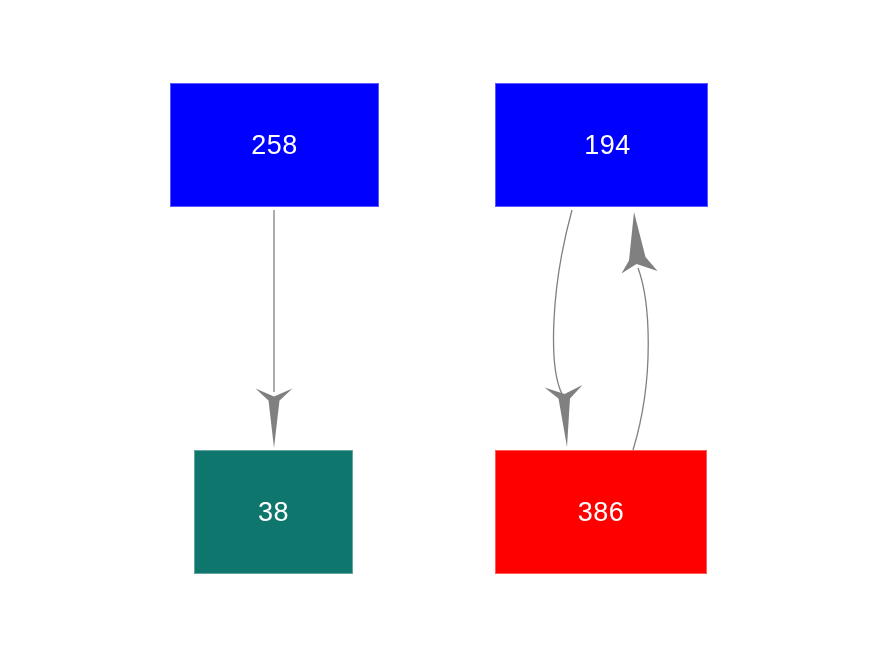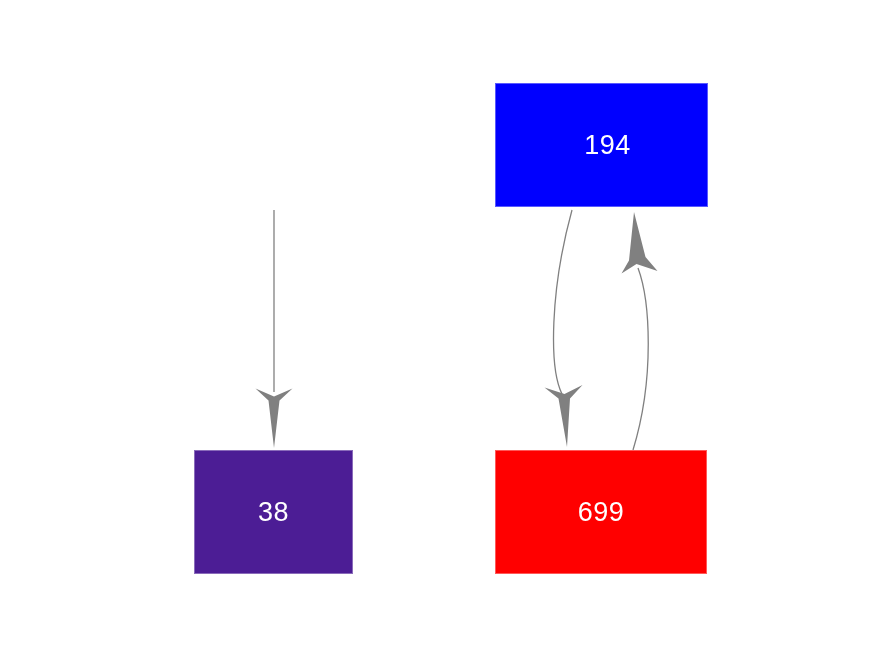--- a/index.html
+++ b/index.html
@@ -65,26 +65,29 @@
       <path d="M 572 210 C 550 290 549 368 562 394" fill="none" stroke="#808080" stroke-width="1.3"></path>
       <path d="M 544.5 387.5 L 558.5 398.5 L 567 447 L 570 398.5 L 582.5 385 L 564.5 394 Z" fill="#808080"></path>
     </g>
 
     <g>
       <path d="M 633 450 C 655 378 650 300 638 268" fill="none" stroke="#808080" stroke-width="1.3"></path>
       <path d="M 621.5 273.5 L 629 260.5 L 634 212 L 645.5 257 L 657.5 271 L 636.5 264 Z" fill="#808080"></path>
     </g>
   </svg>
 
+  <div class="node" style="left:170px; top:83px; width:209px; height:124px; background:#0000ff;">
+    <span class="node-label">258</span>
+  </div>
 
-  <div class="node" style="left:194px; top:450px; width:159px; height:124px; background:#4c1d95;">
+  <div class="node" style="left:194px; top:450px; width:159px; height:124px; background:#0f766e;">
     <span class="node-label">38</span>
   </div>
 
   <div class="node" style="left:495px; top:83px; width:213px; height:124px; background:#0000ff;padding-left:12px;">
     <span class="node-label">194</span>
   </div>
 
   <div class="node" style="left:495px; top:450px; width:212px; height:124px; background:#ff0000;">
-    <span class="node-label">699</span>
+    <span class="node-label">386</span>
   </div>
 
 </div>
 
 </body></html>

